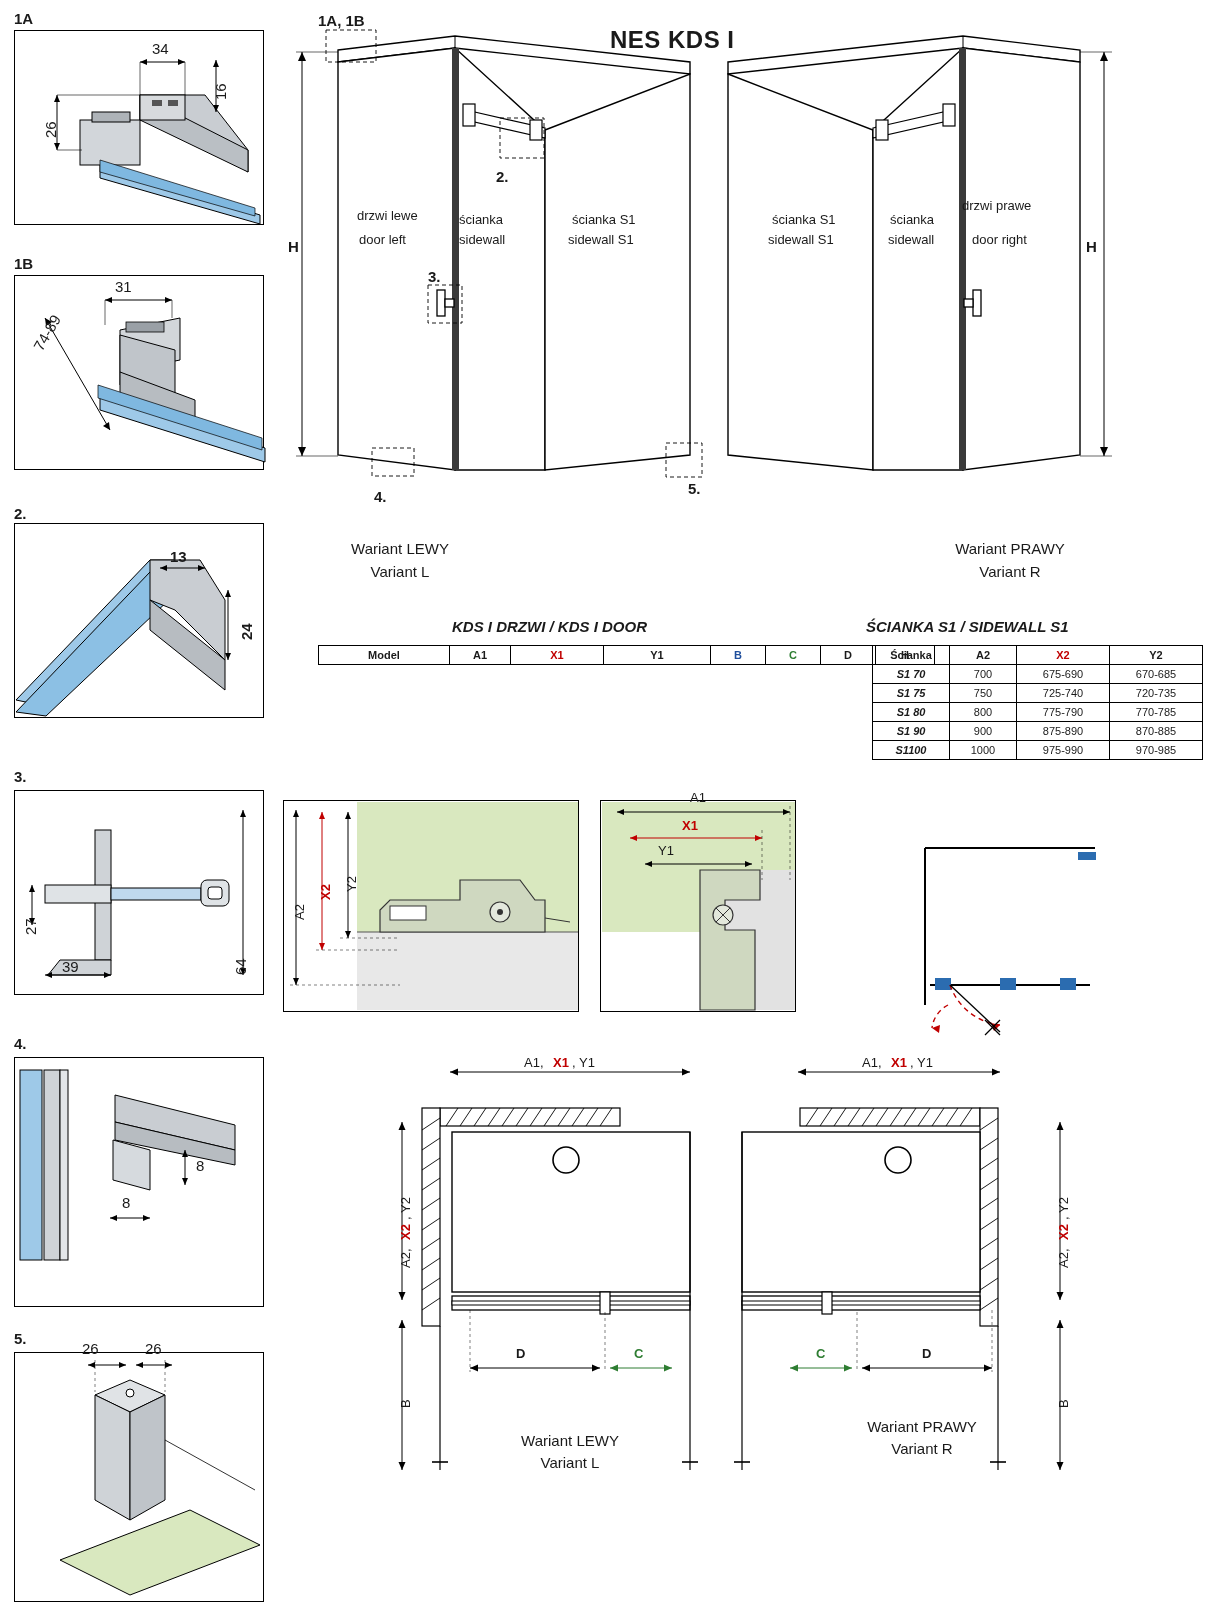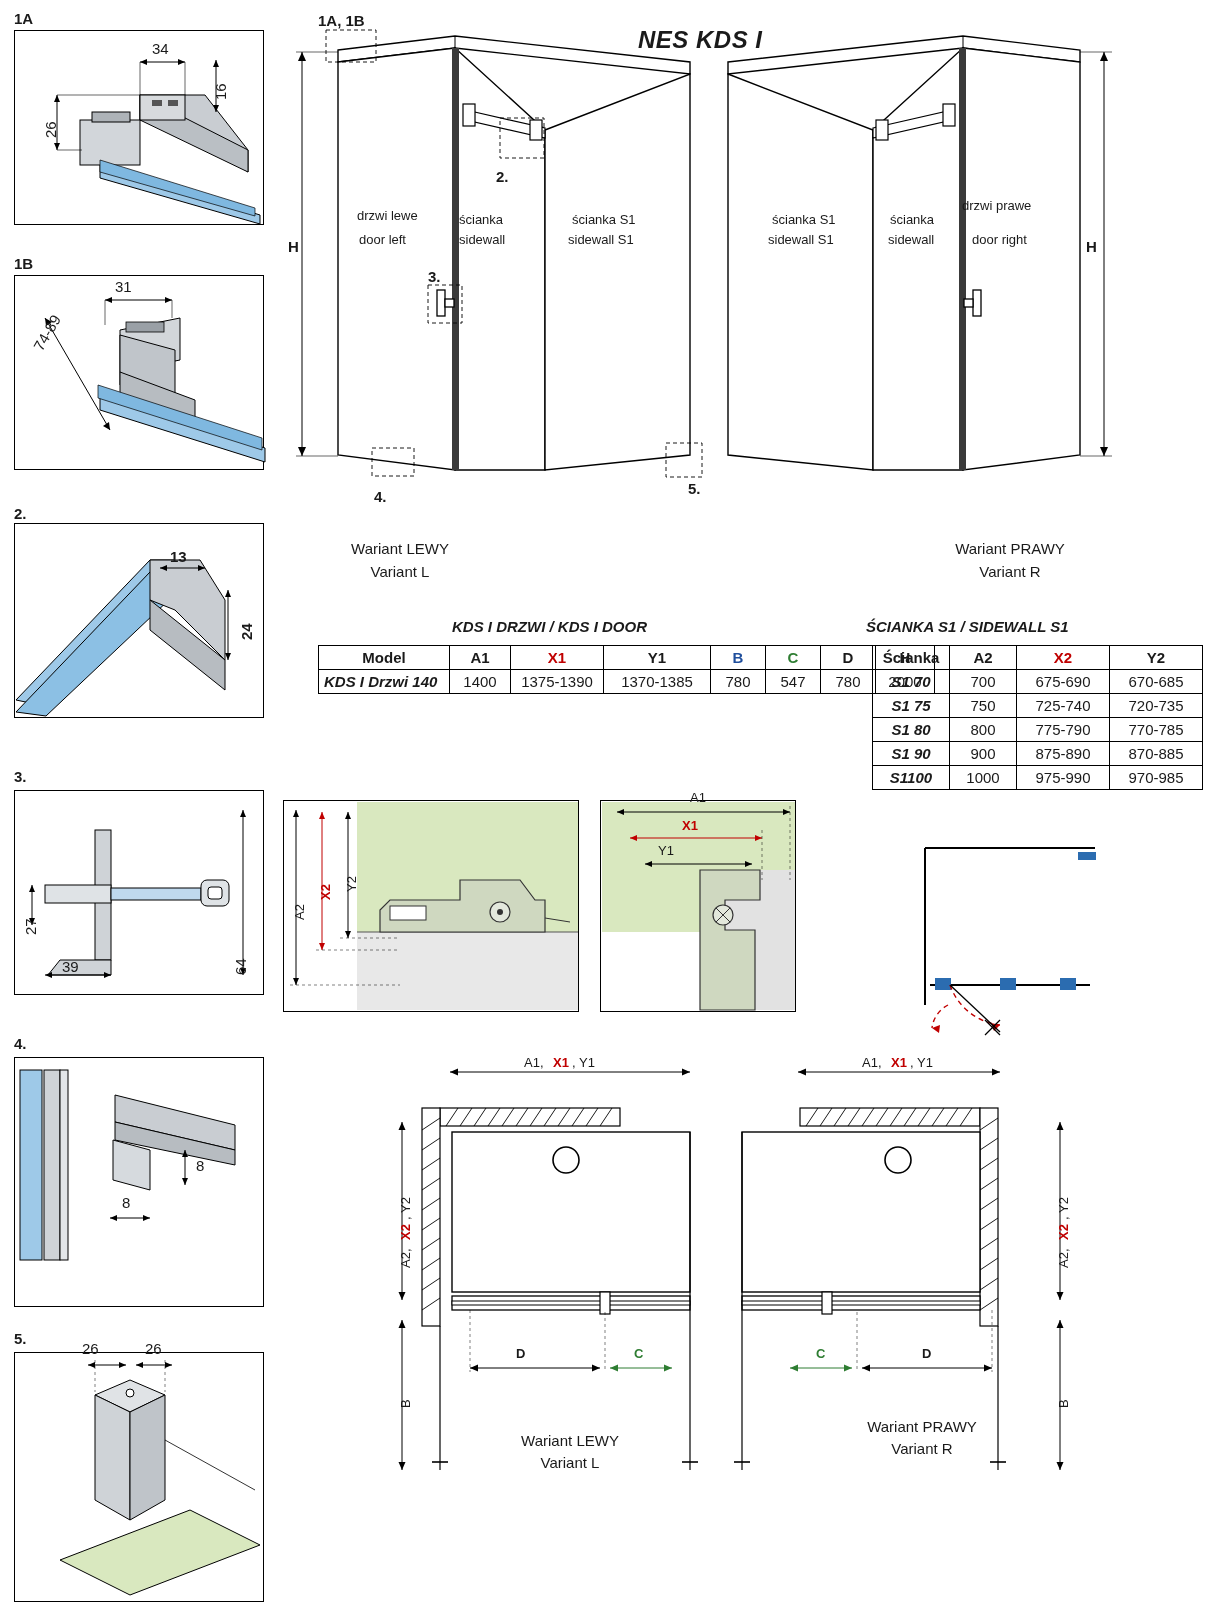--- a/index.html
+++ b/index.html
@@ -5,21 +5,21 @@
   html,body{margin:0;padding:0;background:#fff;}
   body{width:1220px;height:1620px;position:relative;font-family:"Liberation Sans",sans-serif;color:#1a1a1a;}
   .abs{position:absolute;}
   .box{position:absolute;border:1px solid #000;background:#fff;box-sizing:border-box;}
   .lbl{position:absolute;font-size:15px;font-weight:bold;}
   .t{position:absolute;font-size:13px;}
   .red{color:#c00000;}
   .green{color:#2e7d32;}
   .blue{color:#1f4e9c;}
   svg{position:absolute;left:0;top:0;overflow:visible;}
-  table{border-collapse:collapse;font-size:15px;}
+  table{border-collapse:collapse;font-size:11px;}
   table td,table th{border:1px solid #000;padding:3px 5px;text-align:center;white-space:nowrap;}
   .tbl-title{position:absolute;font-size:15px;font-weight:bold;font-style:italic;}
   .title{position:absolute;font-size:24px;font-weight:bold;letter-spacing:.5px;}
   .vert{transform:rotate(-90deg);transform-origin:left top;position:absolute;font-size:13px;white-space:nowrap;}
   .cap{position:absolute;font-size:14px;text-align:center;width:200px;}
 </style>
 </head>
 <body>
 
 <div class="lbl" style="left:14px;top:10px;">1A</div>
@@ -150,21 +150,21 @@
     <path d="M126,1365 l-7,-3 l0,6 z" fill="#000"></path>
   <line x1="136" y1="1365" x2="172" y2="1365" stroke="#000" stroke-width="1"></line>
   <path d="M136,1365 l7,-3 l0,6 z" fill="#000"></path>
     <path d="M172,1365 l-7,-3 l0,6 z" fill="#000"></path>
   <line x1="95" y1="1360" x2="95" y2="1392" stroke="#000" stroke-width="0.5" stroke-dasharray="3,3"></line>
   <line x1="165" y1="1360" x2="165" y2="1392" stroke="#000" stroke-width="0.5" stroke-dasharray="3,3"></line>
 </svg>
 <div class="t" style="left:82px;top:1340px;font-size:15px;">26</div>
 <div class="t" style="left:145px;top:1340px;font-size:15px;">26</div>
 
-<div class="title" style="left:638px;top:26px;font-style:italic;">NES KDS I</div>
+<div class="title" style="left:610px;top:26px;">NES KDS I</div>
 <div class="t" style="left:318px;top:12px;font-weight:bold;font-size:15px;">1A, 1B</div>
 
 <svg width="1220" height="1620">
 
   <polygon points="338,50 455,36 690,62 690,74 455,48 338,62" fill="#fff" stroke="#000" stroke-width="1.4"></polygon>
   <line x1="455" y1="36" x2="455" y2="48" stroke="#000" stroke-width="1"></line>
 
   <polygon points="338,62 455,48 455,470 338,455" fill="#fff" stroke="#000" stroke-width="1.4"></polygon>
 
   <polygon points="455,48 545,130 545,470 455,470" fill="#fff" stroke="#000" stroke-width="1.4"></polygon>
@@ -247,30 +247,20 @@
         <th style="width:50px;">A1</th>
         <th class="red" style="width:82px;">X1</th>
         <th style="width:96px;">Y1</th>
         <th class="blue" style="width:44px;">B</th>
         <th class="green" style="width:44px;">C</th>
         <th style="width:44px;">D</th>
         <th style="width:48px;">H</th>
       </tr>
     </thead>
     <tbody>
-      <tr>
-        <td style="font-weight:bold;font-style:italic;text-align:left;">KDS I Drzwi 140</td>
-        <td>1400</td>
-        <td>1375-1390</td>
-        <td>1370-1385</td>
-        <td>780</td>
-        <td>547</td>
-        <td>780</td>
-        <td>2000</td>
-      </tr>
     </tbody>
   </table>
 </div>
 
 <div class="tbl-title" style="left:866px;top:618px;text-align:center;">ŚCIANKA S1 / SIDEWALL S1</div>
 <div class="abs" style="left:872px;top:645px;">
   <table>
     <thead>
       <tr>
         <th style="width:66px;">Ścianka</th>

